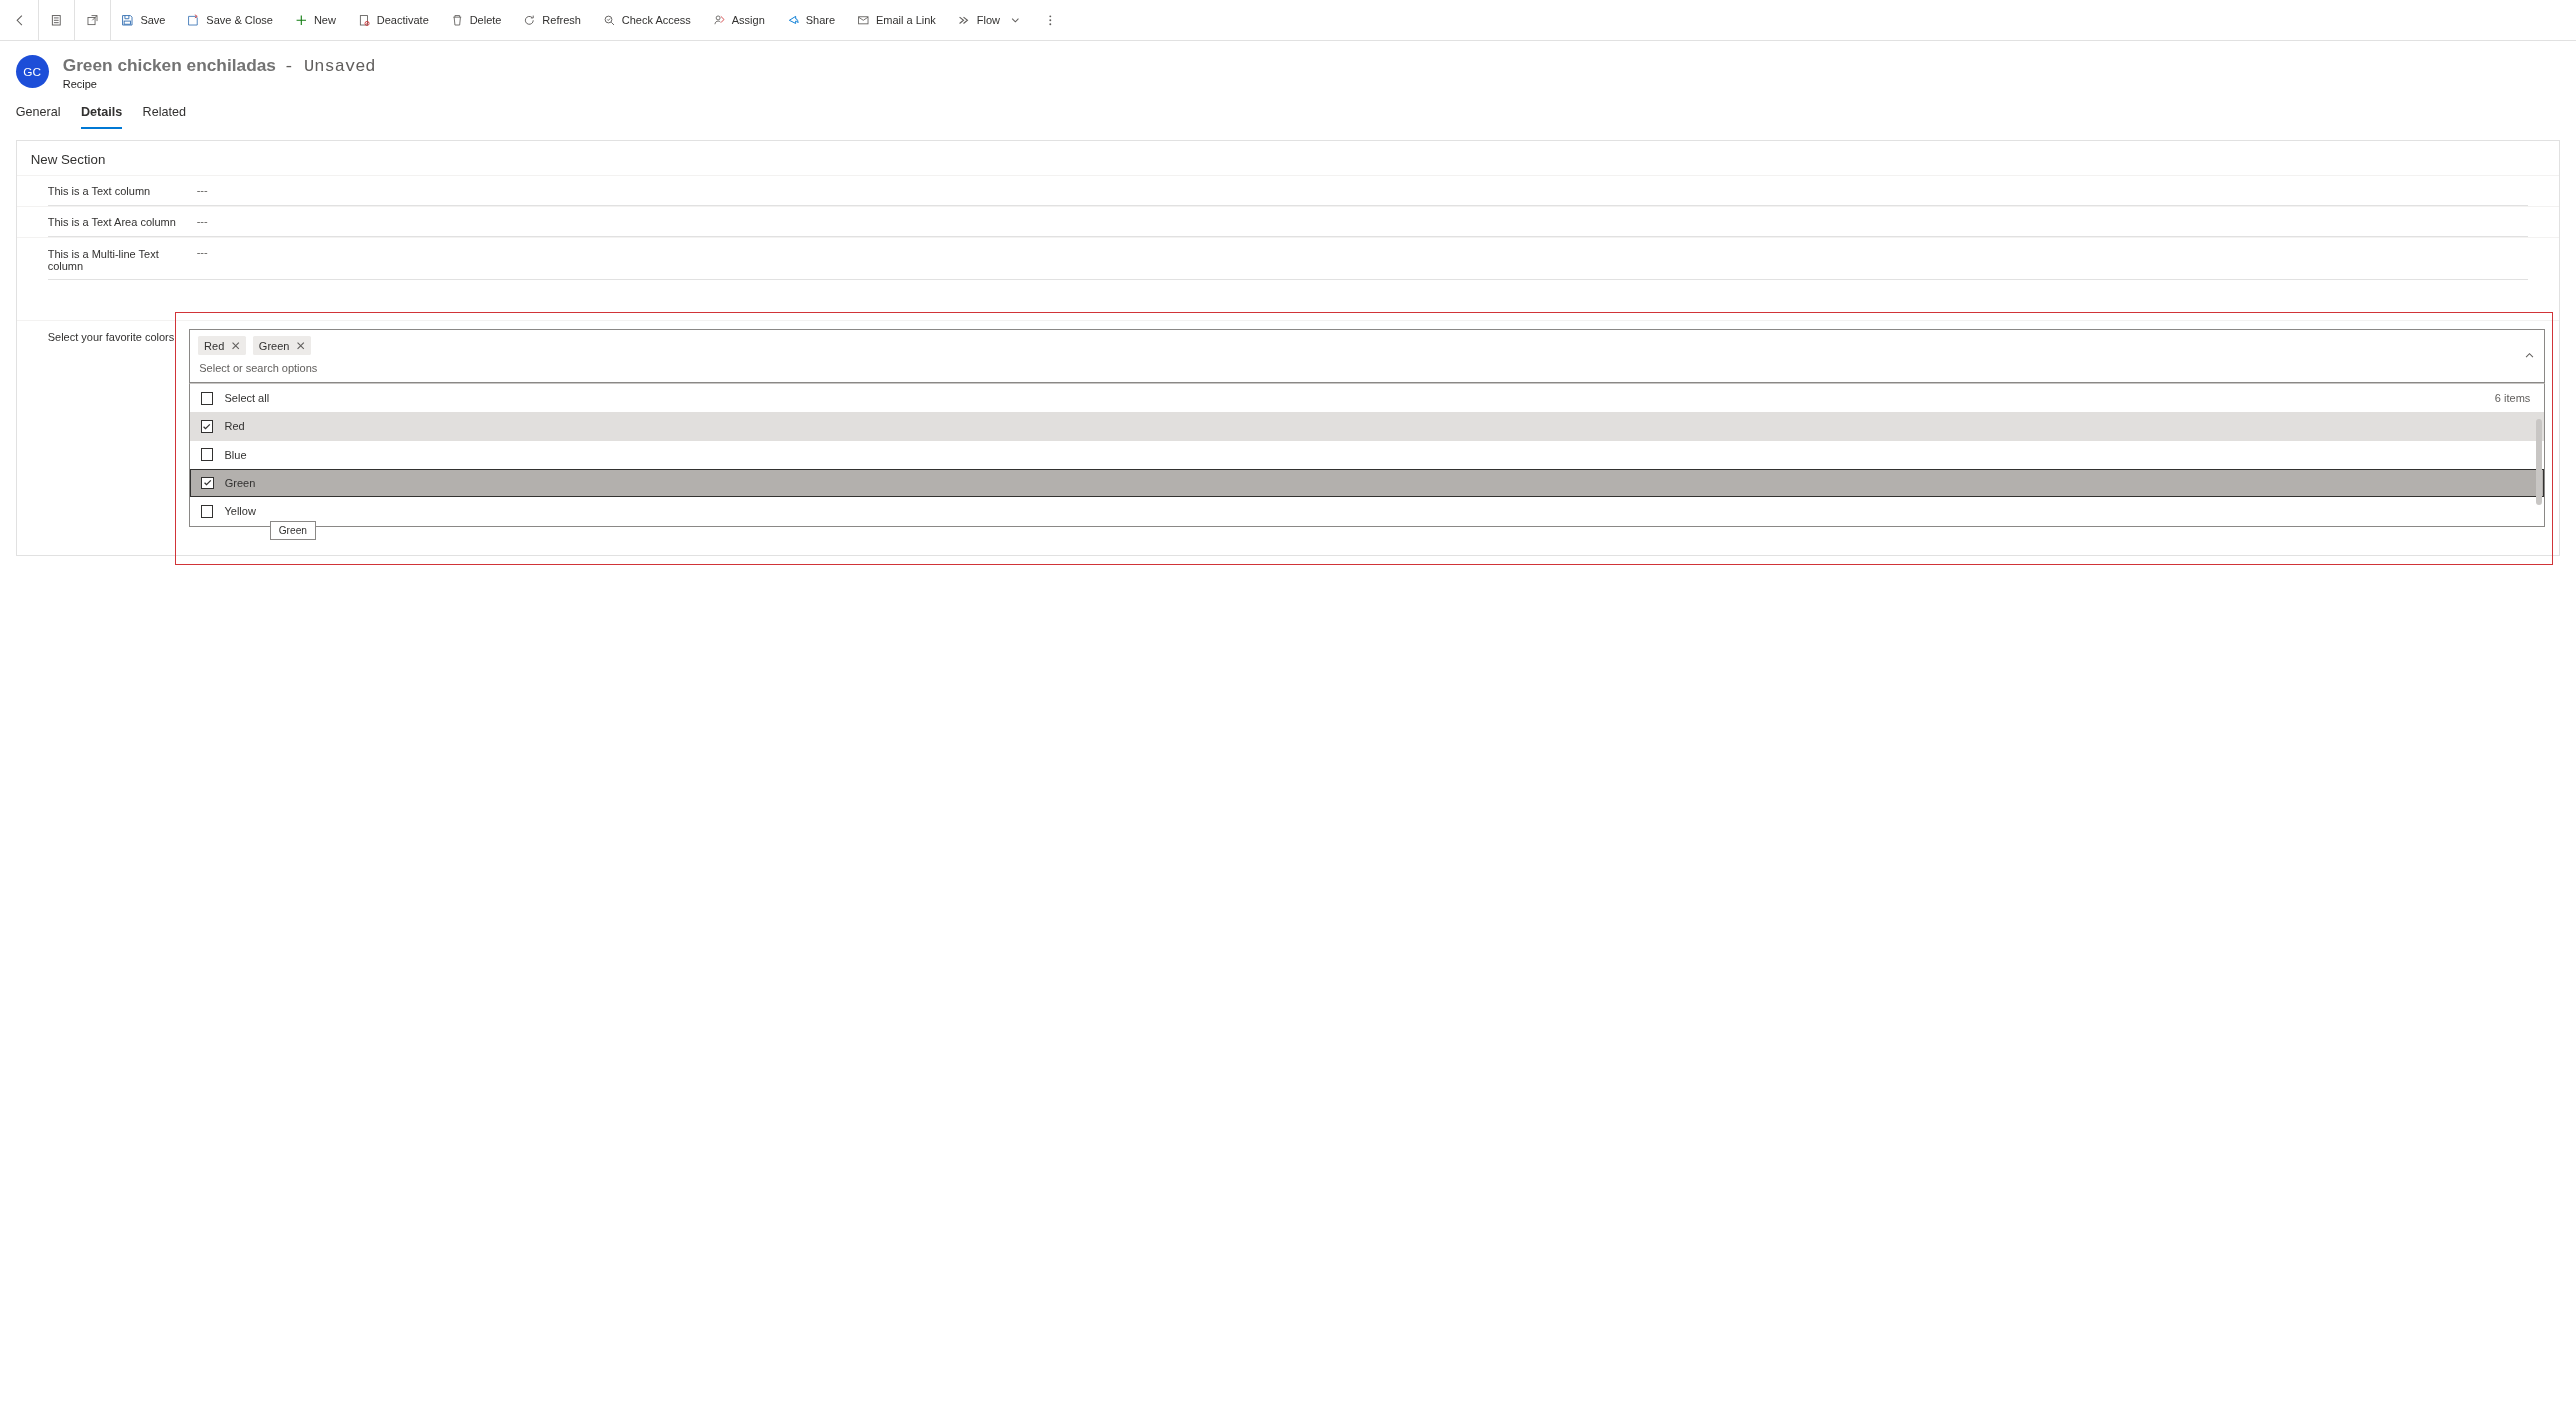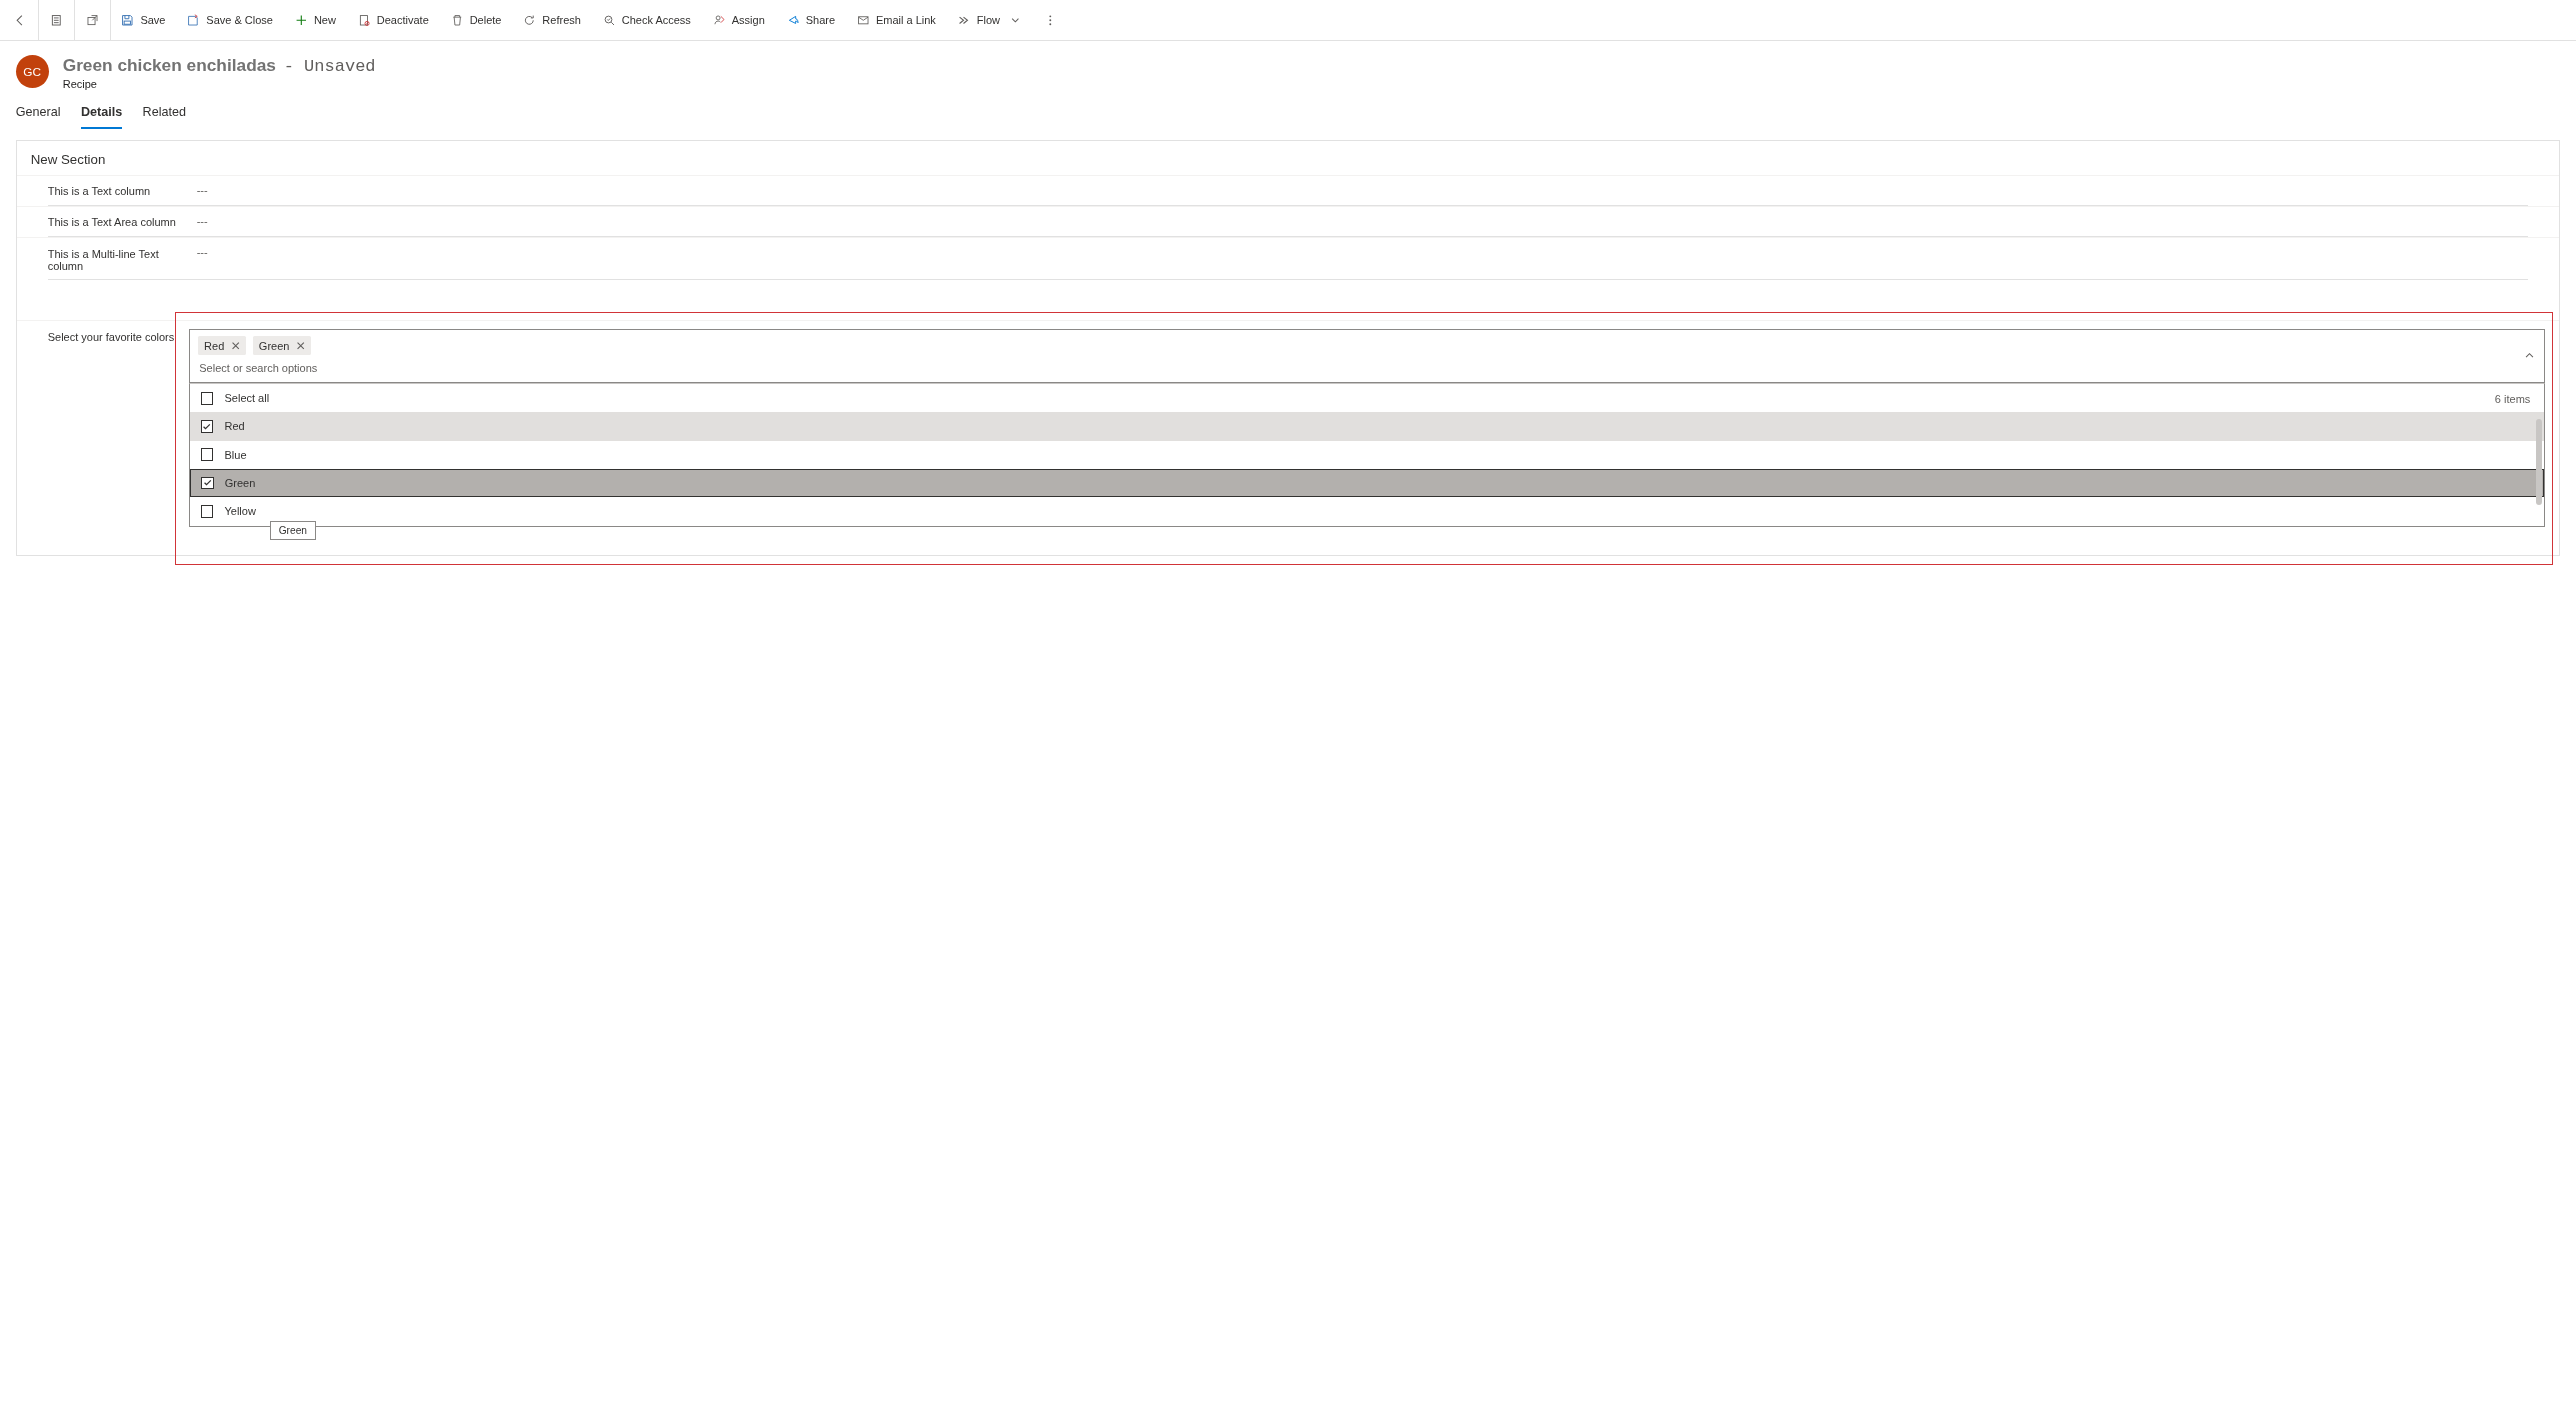--- a/index.html
+++ b/index.html
@@ -52,21 +52,21 @@
   
   .record-header {
     display: flex;
     align-items: flex-start;
     gap: 14px;
     padding: 14px 15.7px 6.3px 15.7px;
   }
   .avatar {
     width: 33px; height: 33px;
     border-radius: 50%;
-    background: #c2410c;
+    background: #1d4ed8;
     color: #fff;
     font-size: 11.8px;
     display:flex; align-items:center; justify-content:center;
   }
   .record-title-line { display:flex; align-items:baseline; gap:7.8px; }
   .record-title { font-size: 17.3px; font-weight:600; color:#737373; }
   .record-status { font-size:17px; color:#605e5c;font-family:Liberation Mono, monospace; }
   .record-entity { font-size:11px; color:#201f1e; margin-top:1.6px; }
 
   
@@ -160,21 +160,21 @@
   .ms-chevron svg { width:11px; height:11px; }
 
   .ms-dropdown {
     border:0.8px solid #8a8886;
     border-top:0.8px solid #c8c6c4;
     background:#fff;
     position:relative;
   }
   .ms-dd-header {
     display:flex;
-    align-items:flex-end;
+    align-items:flex-start;
     justify-content:space-between;
     padding: 7.8px 14px 7.8px 11px;
   }
   .ms-dd-left { display:flex; align-items:center; gap:11px; }
   .ms-count { color:#605e5c; }
   .ms-checkbox {
     width:12.6px; height:12.6px;
     border:0.8px solid #323130;
     display:inline-flex; align-items:center; justify-content:center;
     background:#fff;

